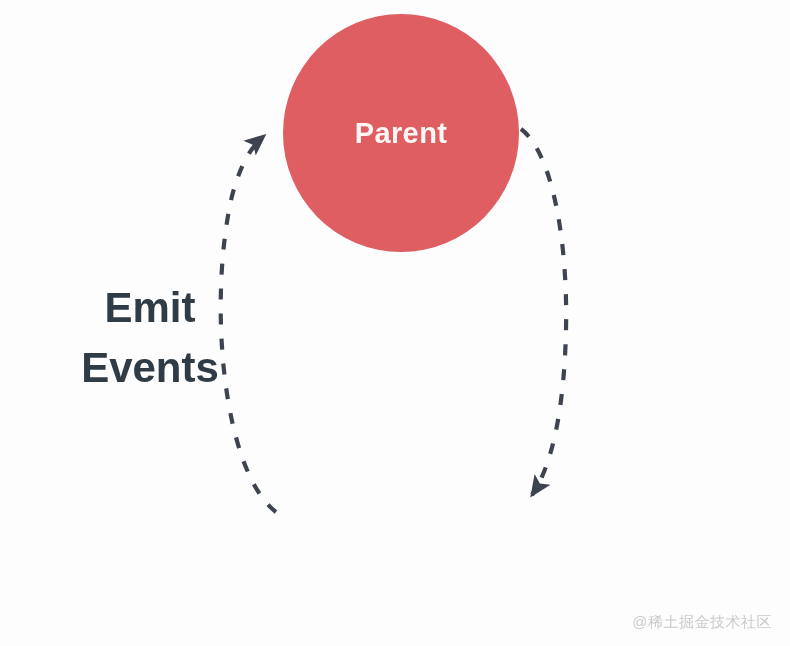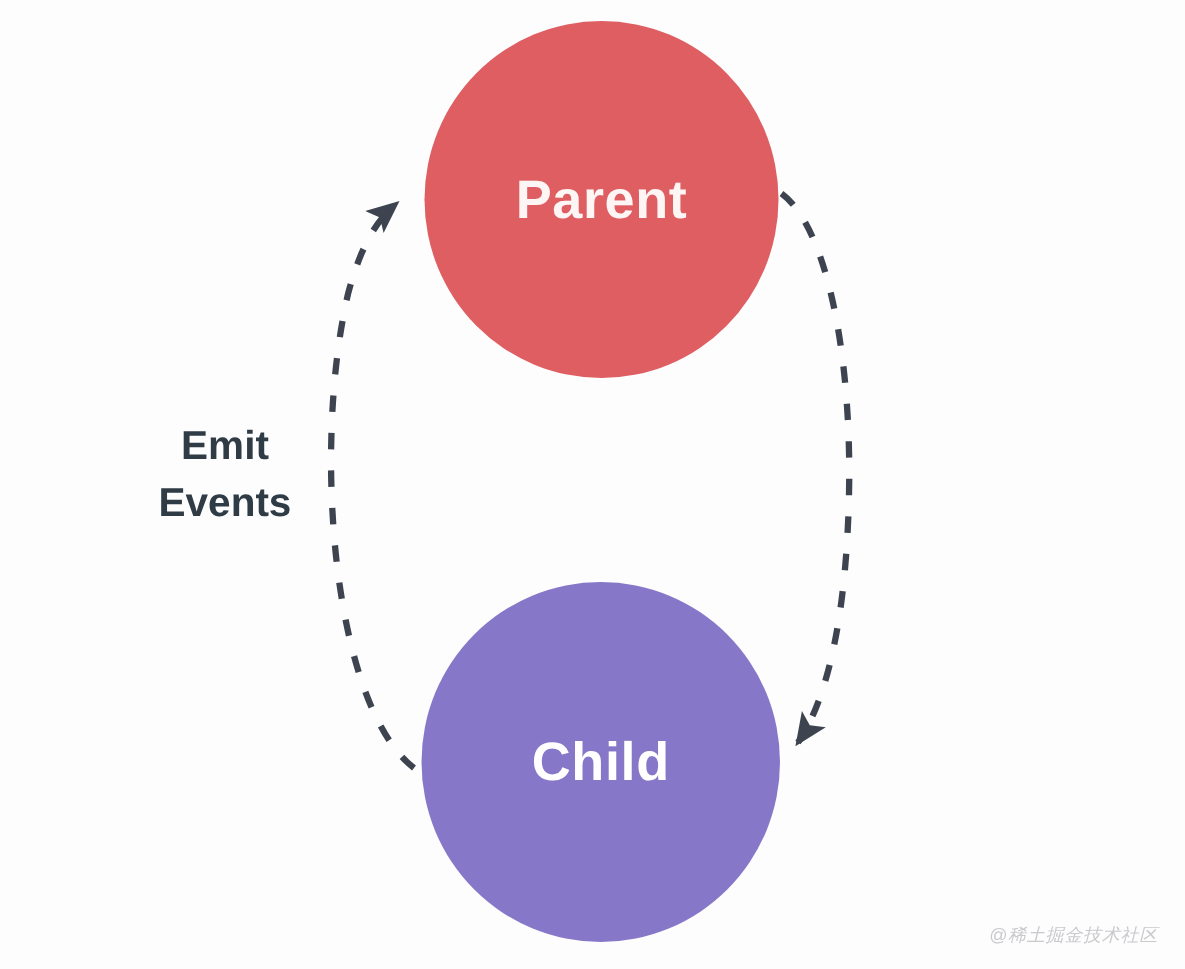--- a/index.html
+++ b/index.html
@@ -35,41 +35,41 @@
   }
   #node-child {
     left: 281px;
     top: 388px;
     width: 239px;
     height: 240px;
     background: #8777c9;
   }
   .node-label {
     color: #fdf6f4;
-    font-size: 36px;
+    font-size: 29px;
     font-weight: bold;
     letter-spacing: 0.4px;
     line-height: 1;
     user-select: none;
   }
   #node-child .node-label {
     color: #ffffff;
   }
   #edges-layer {
     position: absolute;
     left: 0;
     top: 0;
     width: 790px;
     height: 646px;
     pointer-events: none;
   }
   .edge-label {
     position: absolute;
     color: #2f3b45;
-    font-size: 27px;
+    font-size: 42px;
     font-weight: bold;
     line-height: 1.42;
     text-align: center;
     white-space: pre;
     user-select: none;
   }
   #label-emit-events {
     left: 62px;
     top: 278px;
     width: 176px;
@@ -77,24 +77,23 @@
   #label-pass-props {
     left: 578px;
     top: 278px;
     width: 176px;
   }
   #watermark {
     position: absolute;
     right: 18px;
     bottom: 14px;
     color: #c9cacd;
-    font-size: 12px;
+    font-size: 15px;
     letter-spacing: 0.5px;
     user-select: none;
-    font-style: italic;
   }
 </style>
 </head>
 <body>
 
 <div id="canvas">
 
   <svg id="edges-layer" viewBox="0 0 790 646" width="790" height="646" xmlns="http://www.w3.org/2000/svg">
     <defs>
       <marker id="arrow-up" viewBox="0 0 10 10" refX="8.6" refY="5" markerWidth="5.2" markerHeight="5.2" orient="auto-start-reverse">
@@ -107,23 +106,20 @@
 
     <path d="M 276 512 C 222 470 208 300 232 196 C 241 162 252 146 264 136" fill="none" stroke="#3d4450" stroke-width="4.2" stroke-linecap="butt" stroke-dasharray="11 14" marker-end="url(#arrow-up)"></path>
 
     <path d="M 521 129 C 552 152 568 240 566 330 C 564 420 549 470 532 495" fill="none" stroke="#3d4450" stroke-width="4.2" stroke-linecap="butt" stroke-dasharray="11 14" marker-end="url(#arrow-down)"></path>
   </svg>
 
   <div class="node-circle" id="node-parent">
     <span class="node-label">Parent</span>
   </div>
 
-  <div class="node-circle" id="node-child">
-    <span class="node-label">Child</span>
-  </div>
 
   <div class="edge-label" id="label-emit-events">Emit
 Events</div>
 
 
   <div id="watermark">@稀土掘金技术社区</div>
 
 </div>
 
 </body></html>

